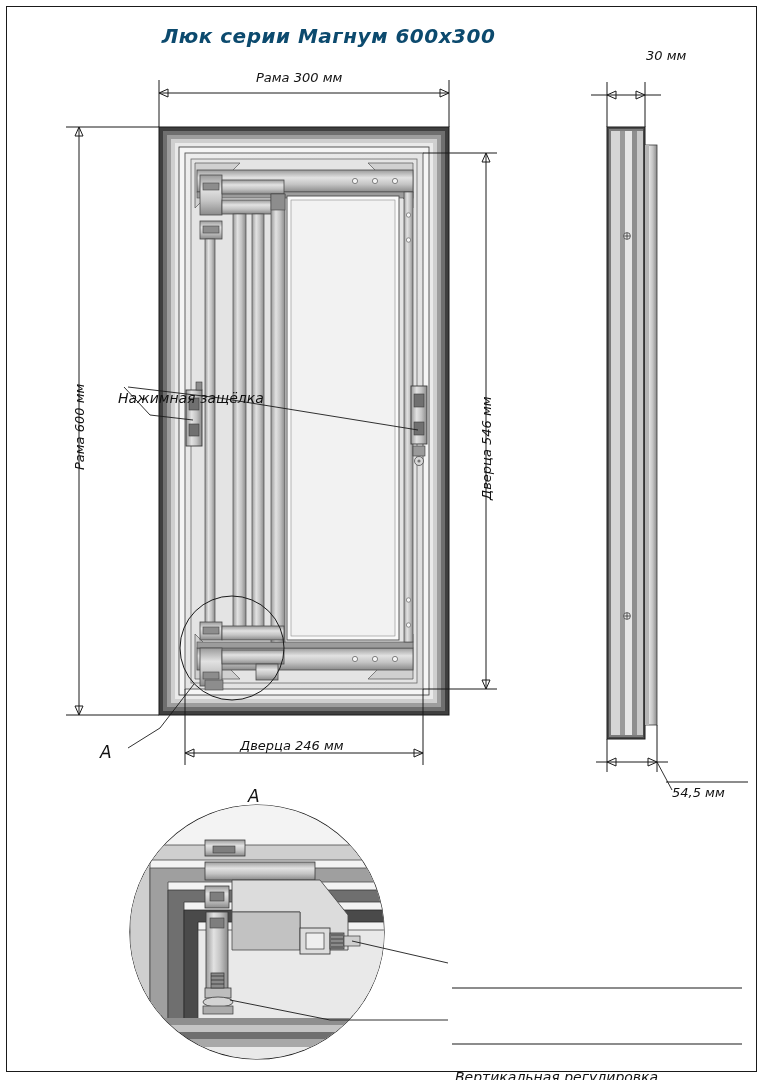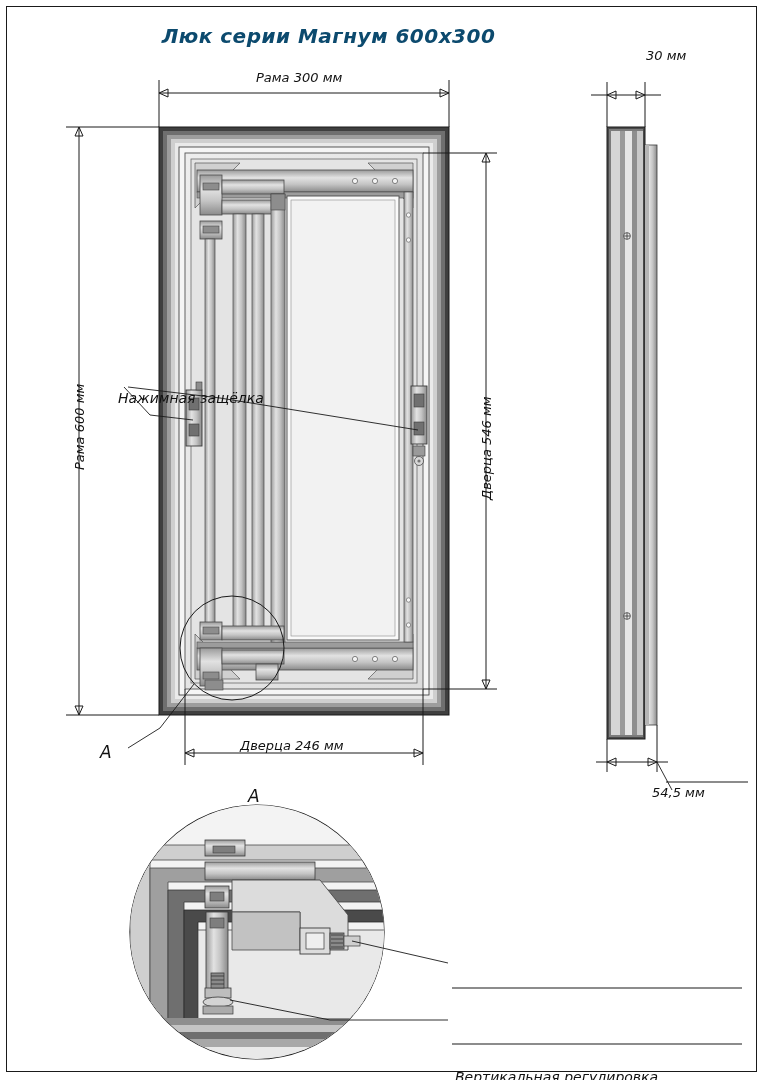--- a/index.html
+++ b/index.html
@@ -324,21 +324,21 @@
   <div class="dim-label" style="left:256px; top:58px;margin-top:12px;">Рама 300 мм</div>
 
   <div class="dim-label vert" style="left:72px; top:470px;">Рама 600 мм</div>
 
   <div class="dim-label vert" style="left:479px; top:500px;">Дверца 546 мм</div>
 
   <div class="dim-label" style="left:240px; top:738px;">Дверца 246 мм</div>
 
   <div class="dim-label" style="left:646px; top:48px;">30 мм</div>
 
-  <div class="dim-label" style="left:652px; top:785px;">54,5 мм</div>
+  <div class="dim-label" style="left:672px; top:785px;">54,5 мм</div>
 
   <div class="callout-label vert" style="left:118px; top:390px;">Нажимная защёлка</div>
 
   <div class="mark-letter" style="left:100px; top:742px;">А</div>
 
   <div class="mark-letter" style="left:248px; top:786px;">А</div>
 
 
   <div class="callout-label" style="left:455px; top:1069px;">Вертикальная регулировка</div>
 

